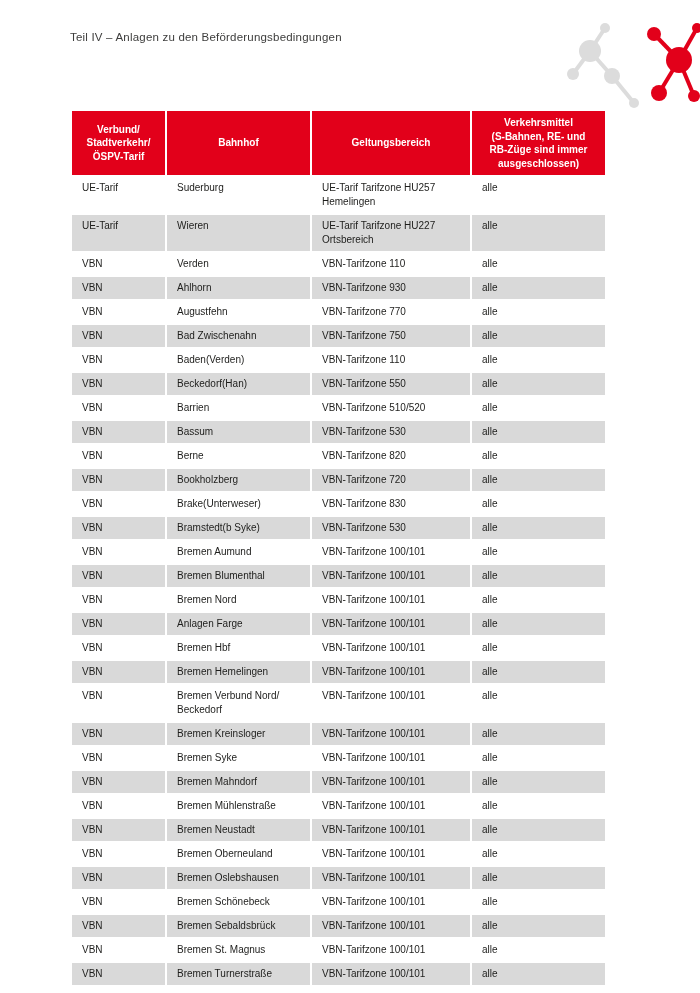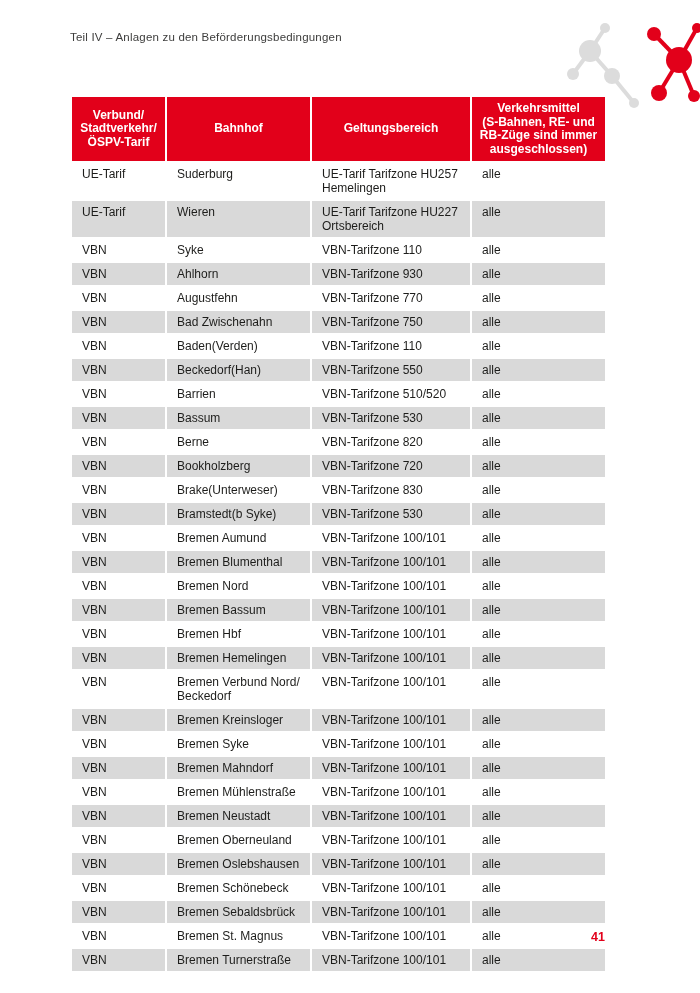--- a/index.html
+++ b/index.html
@@ -24,26 +24,26 @@
   }
 
   .decor {
     position: absolute;
     top: 16px;
     left: 558px;
   }
 
   table.fare-table {
     position: absolute;
-    top: 95px;
+    top: 109px;
     left: 70px;
     width: 535px;
     border-collapse: collapse;
     table-layout: fixed;
-    font-size: 12px;
+    font-size: 10px;
     color: #1d1d1b;
   }
   table.fare-table th,
   table.fare-table td {
     border: 2px solid #ffffff;
     white-space: pre-line;
   }
   table.fare-table th {
     background: #e2001a;
     color: #ffffff;
@@ -143,21 +143,21 @@
         </tr>
         <tr>
           <td>UE-Tarif</td>
           <td>Wieren</td>
           <td>UE-Tarif Tarifzone HU227
 Ortsbereich</td>
           <td>alle</td>
         </tr>
         <tr>
           <td>VBN</td>
-          <td>Syke</td>
+          <td>Verden</td>
           <td>VBN-Tarifzone 110</td>
           <td>alle</td>
         </tr>
         <tr>
           <td>VBN</td>
           <td>Ahlhorn</td>
           <td>VBN-Tarifzone 930</td>
           <td>alle</td>
         </tr>
         <tr>
@@ -233,21 +233,21 @@
           <td>alle</td>
         </tr>
         <tr>
           <td>VBN</td>
           <td>Bremen Nord</td>
           <td>VBN-Tarifzone 100/101</td>
           <td>alle</td>
         </tr>
         <tr>
           <td>VBN</td>
-          <td>Bremen Bassum</td>
+          <td>Anlagen Farge</td>
           <td>VBN-Tarifzone 100/101</td>
           <td>alle</td>
         </tr>
         <tr>
           <td>VBN</td>
           <td>Bremen Hbf</td>
           <td>VBN-Tarifzone 100/101</td>
           <td>alle</td>
         </tr>
         <tr>
@@ -325,15 +325,14 @@
         </tr>
         <tr>
           <td>VBN</td>
           <td>Bremen Turnerstraße</td>
           <td>VBN-Tarifzone 100/101</td>
           <td>alle</td>
         </tr>
       </tbody>
   </table>
 
-  <div class="page-number">41</div>
 
 </div>
 
 </body></html>

